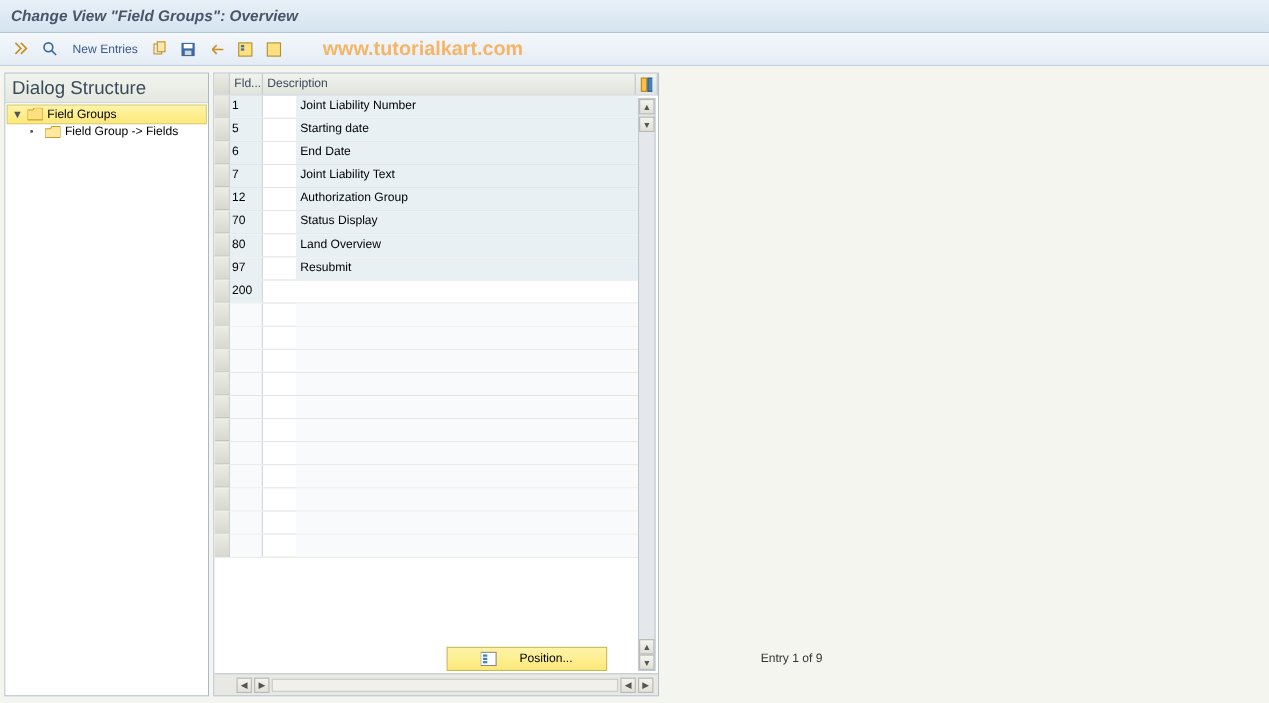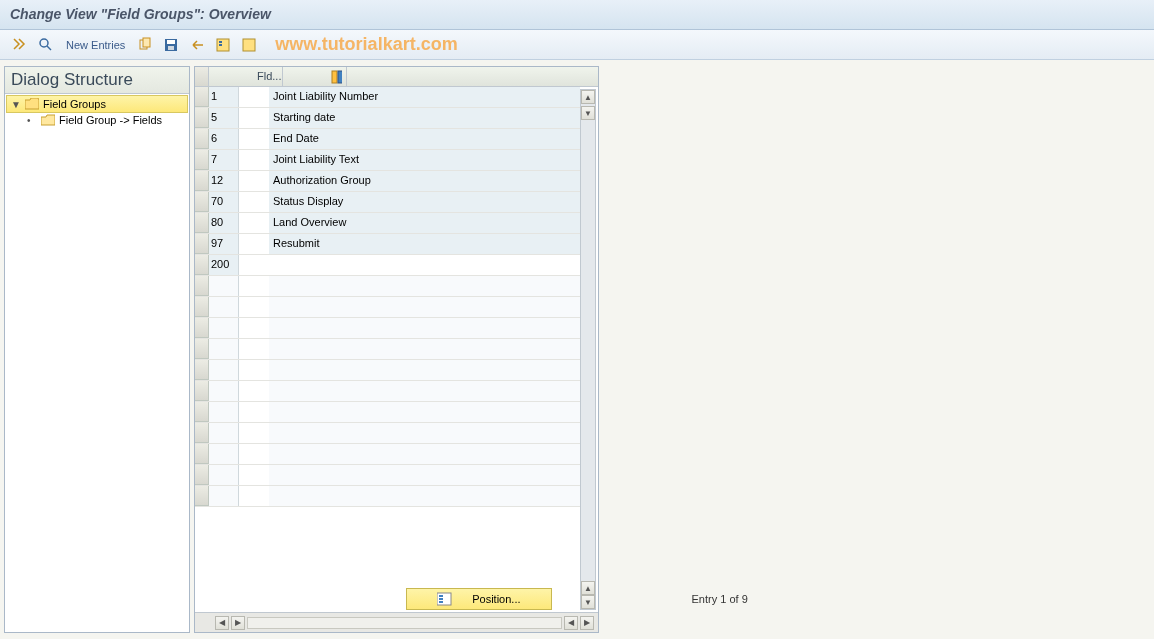--- a/index.html
+++ b/index.html
@@ -43,21 +43,21 @@
   .toolbar-text {
     color: #3a5a8a;
     font-size: 11px;
     cursor: pointer;
     padding: 0 4px;
   }
   .watermark {
     font-size: 18px;
     font-weight: bold;
     color: #f5b565;
-    margin-left: 10px;
+    margin-left: 28px;
     font-style: normal;
   }
   .main-area {
     display: flex;
     height: calc(100% - 60px);
     background: #f5f5f0;
     padding: 6px 4px;
     gap: 4px;
   }
   .dialog-panel {
@@ -107,21 +107,20 @@
     border: 1px solid #aab8c8;
     display: flex;
     flex-direction: column;
     position: relative;
   }
   .table-header-row {
     display: flex;
     background: linear-gradient(to bottom, #f0f4ec 0%, #e0e4dc 100%);
     border-bottom: 1px solid #c0c8d0;
     height: 20px;
-    gap: 44px;
   }
   .table-header-row .cell {
     border-right: 1px solid #c0c8d0;
     padding: 3px 4px;
     font-size: 11px;
     color: #3a4a5a;
   }
   .sel-col { width: 14px; background: linear-gradient(to bottom,#ecece4,#d8d8d0); }
   .fld-col { width: 30px; }
   .desc-col { flex: 1; }
@@ -301,20 +300,21 @@
         </span>
         <span>Field Group -&gt; Fields</span>
       </div>
     </div>
   </div>
 
   <div class="table-panel">
     <div class="table-header-row">
       <div class="cell sel-col"></div>
       <div class="cell fld-col">Fld...</div>
+      <div class="cell desc-col">Description</div>
       <div class="cell config-col">
         <svg width="14" height="14">
             <rect x="1" y="1" width="5" height="12" fill="#ffc040" stroke="#b08020"></rect>
             <rect x="7" y="1" width="5" height="12" fill="#4080c0" stroke="#305080"></rect>
           </svg>
       </div>
     </div>
     <div class="table-body" id="table-body" style="padding-right:18px">
         <div class="table-row">
           <div class="sel"></div>

